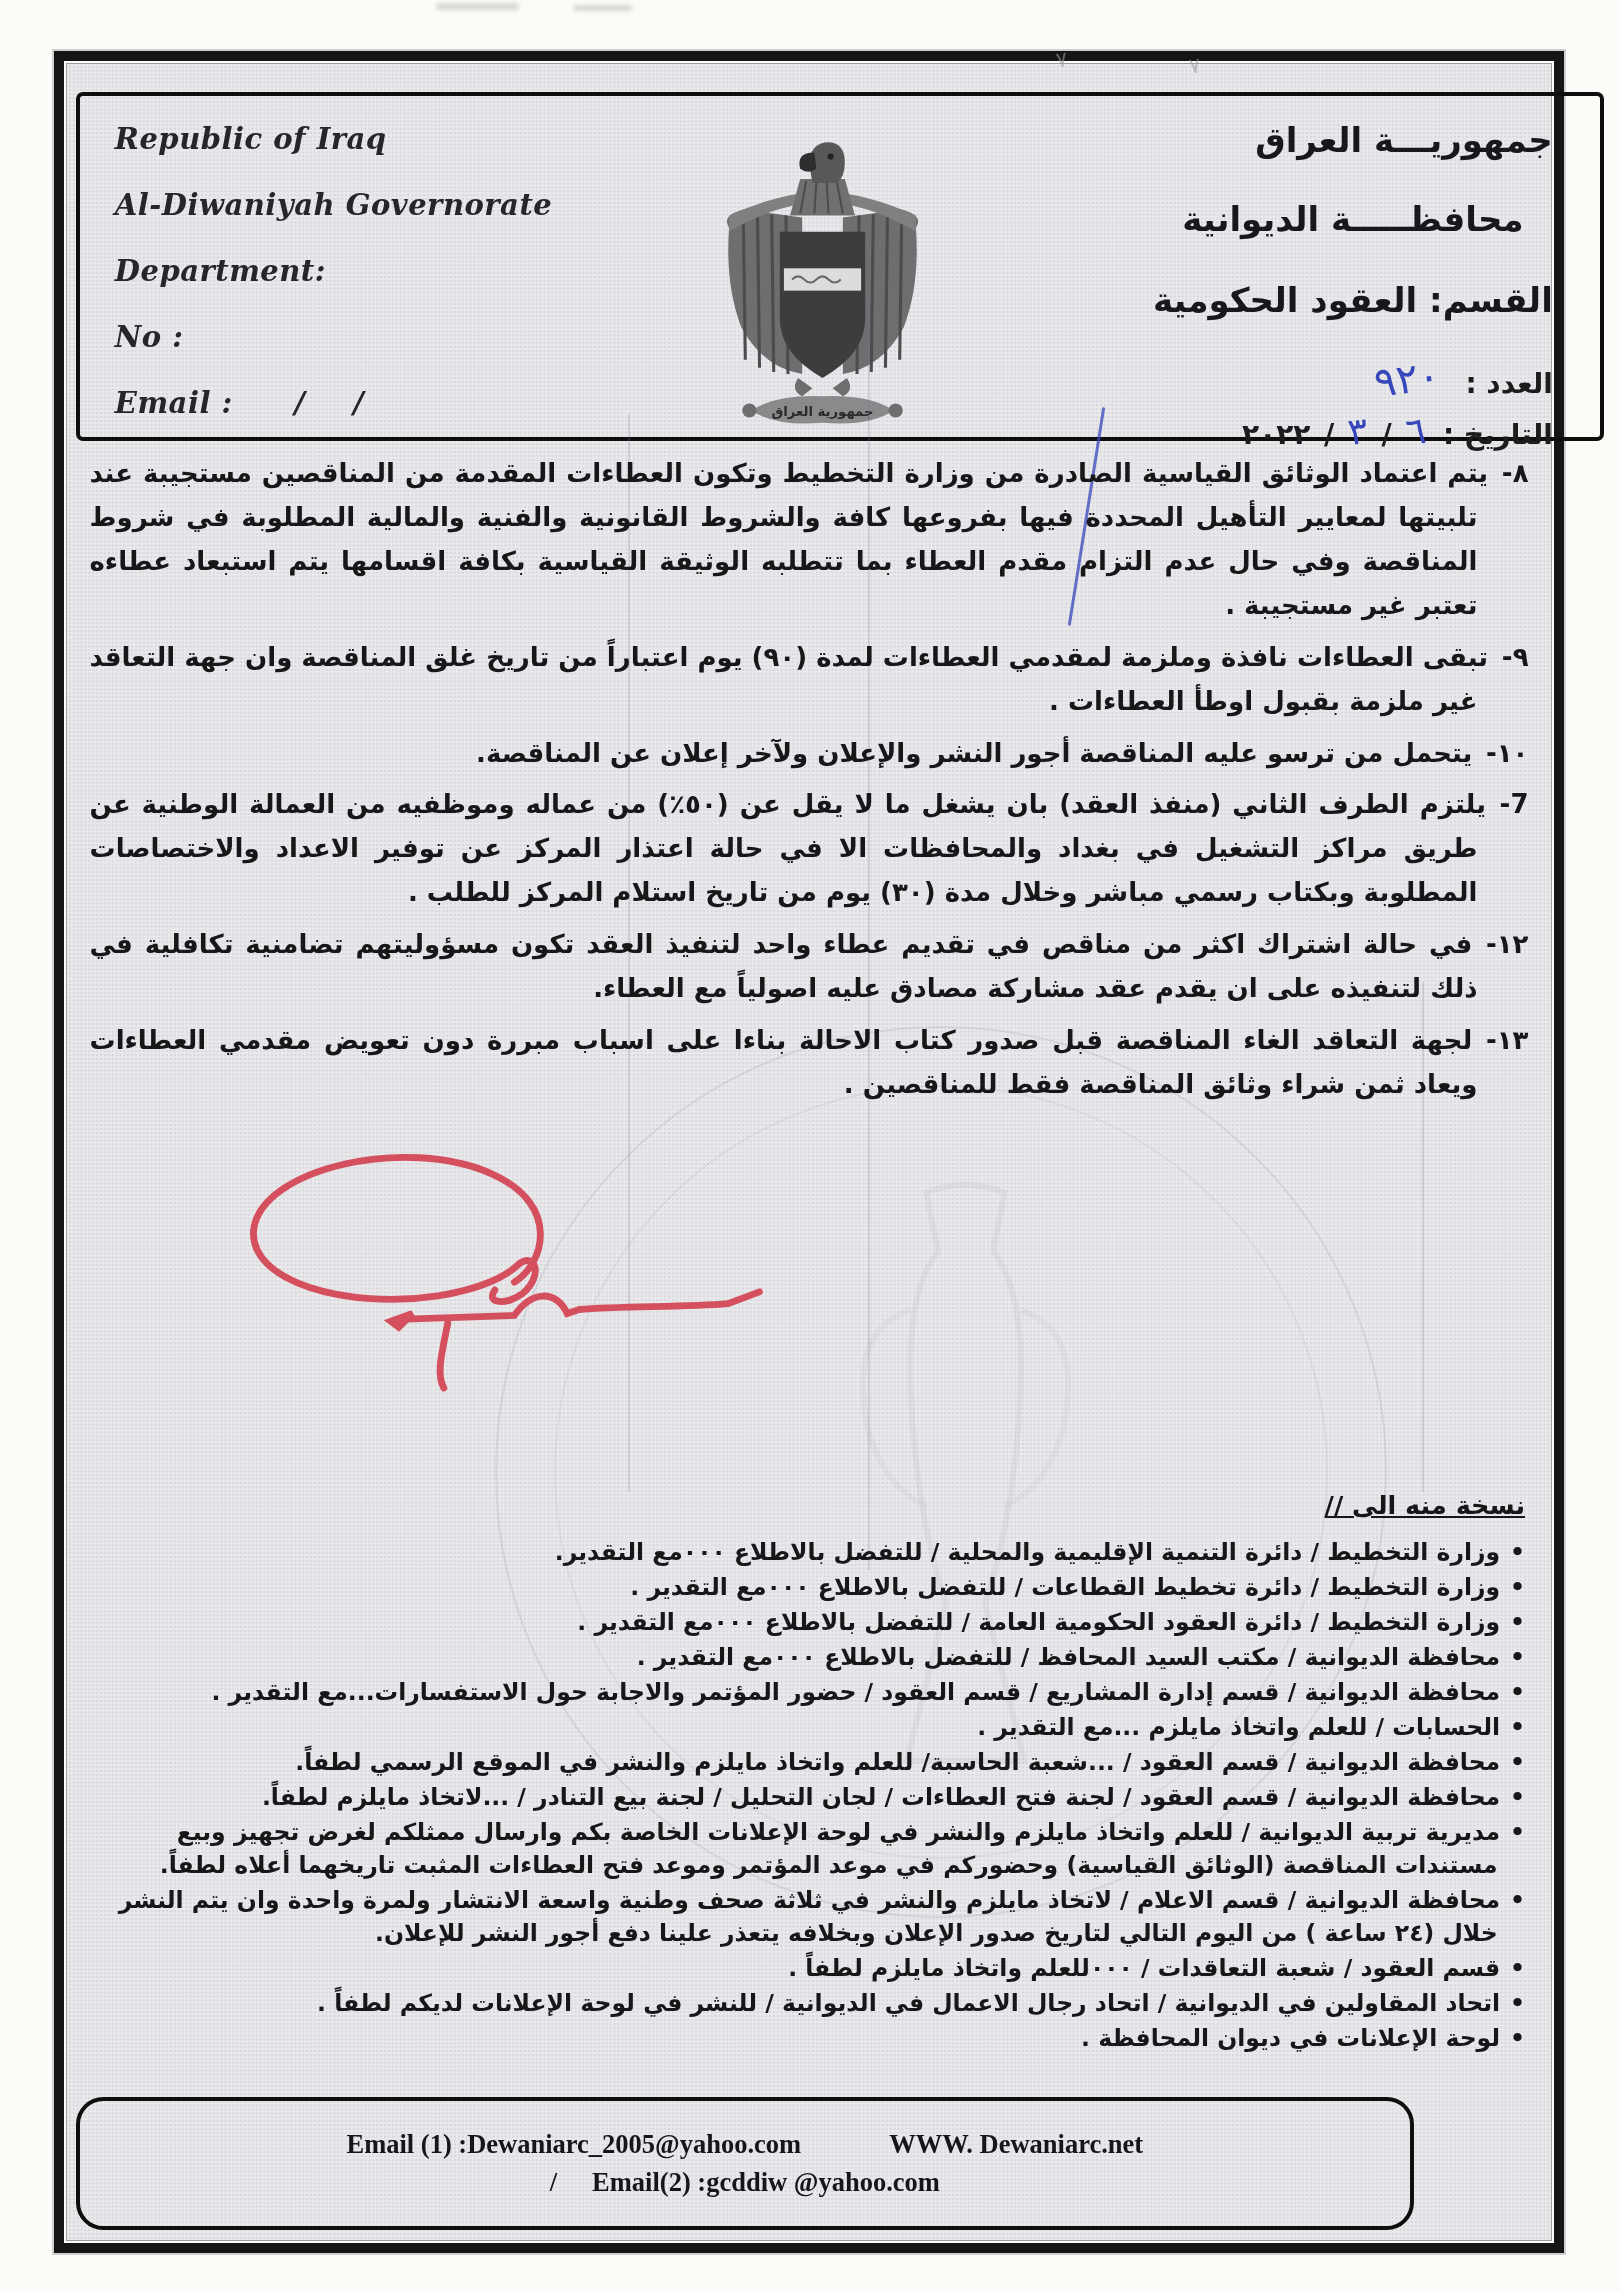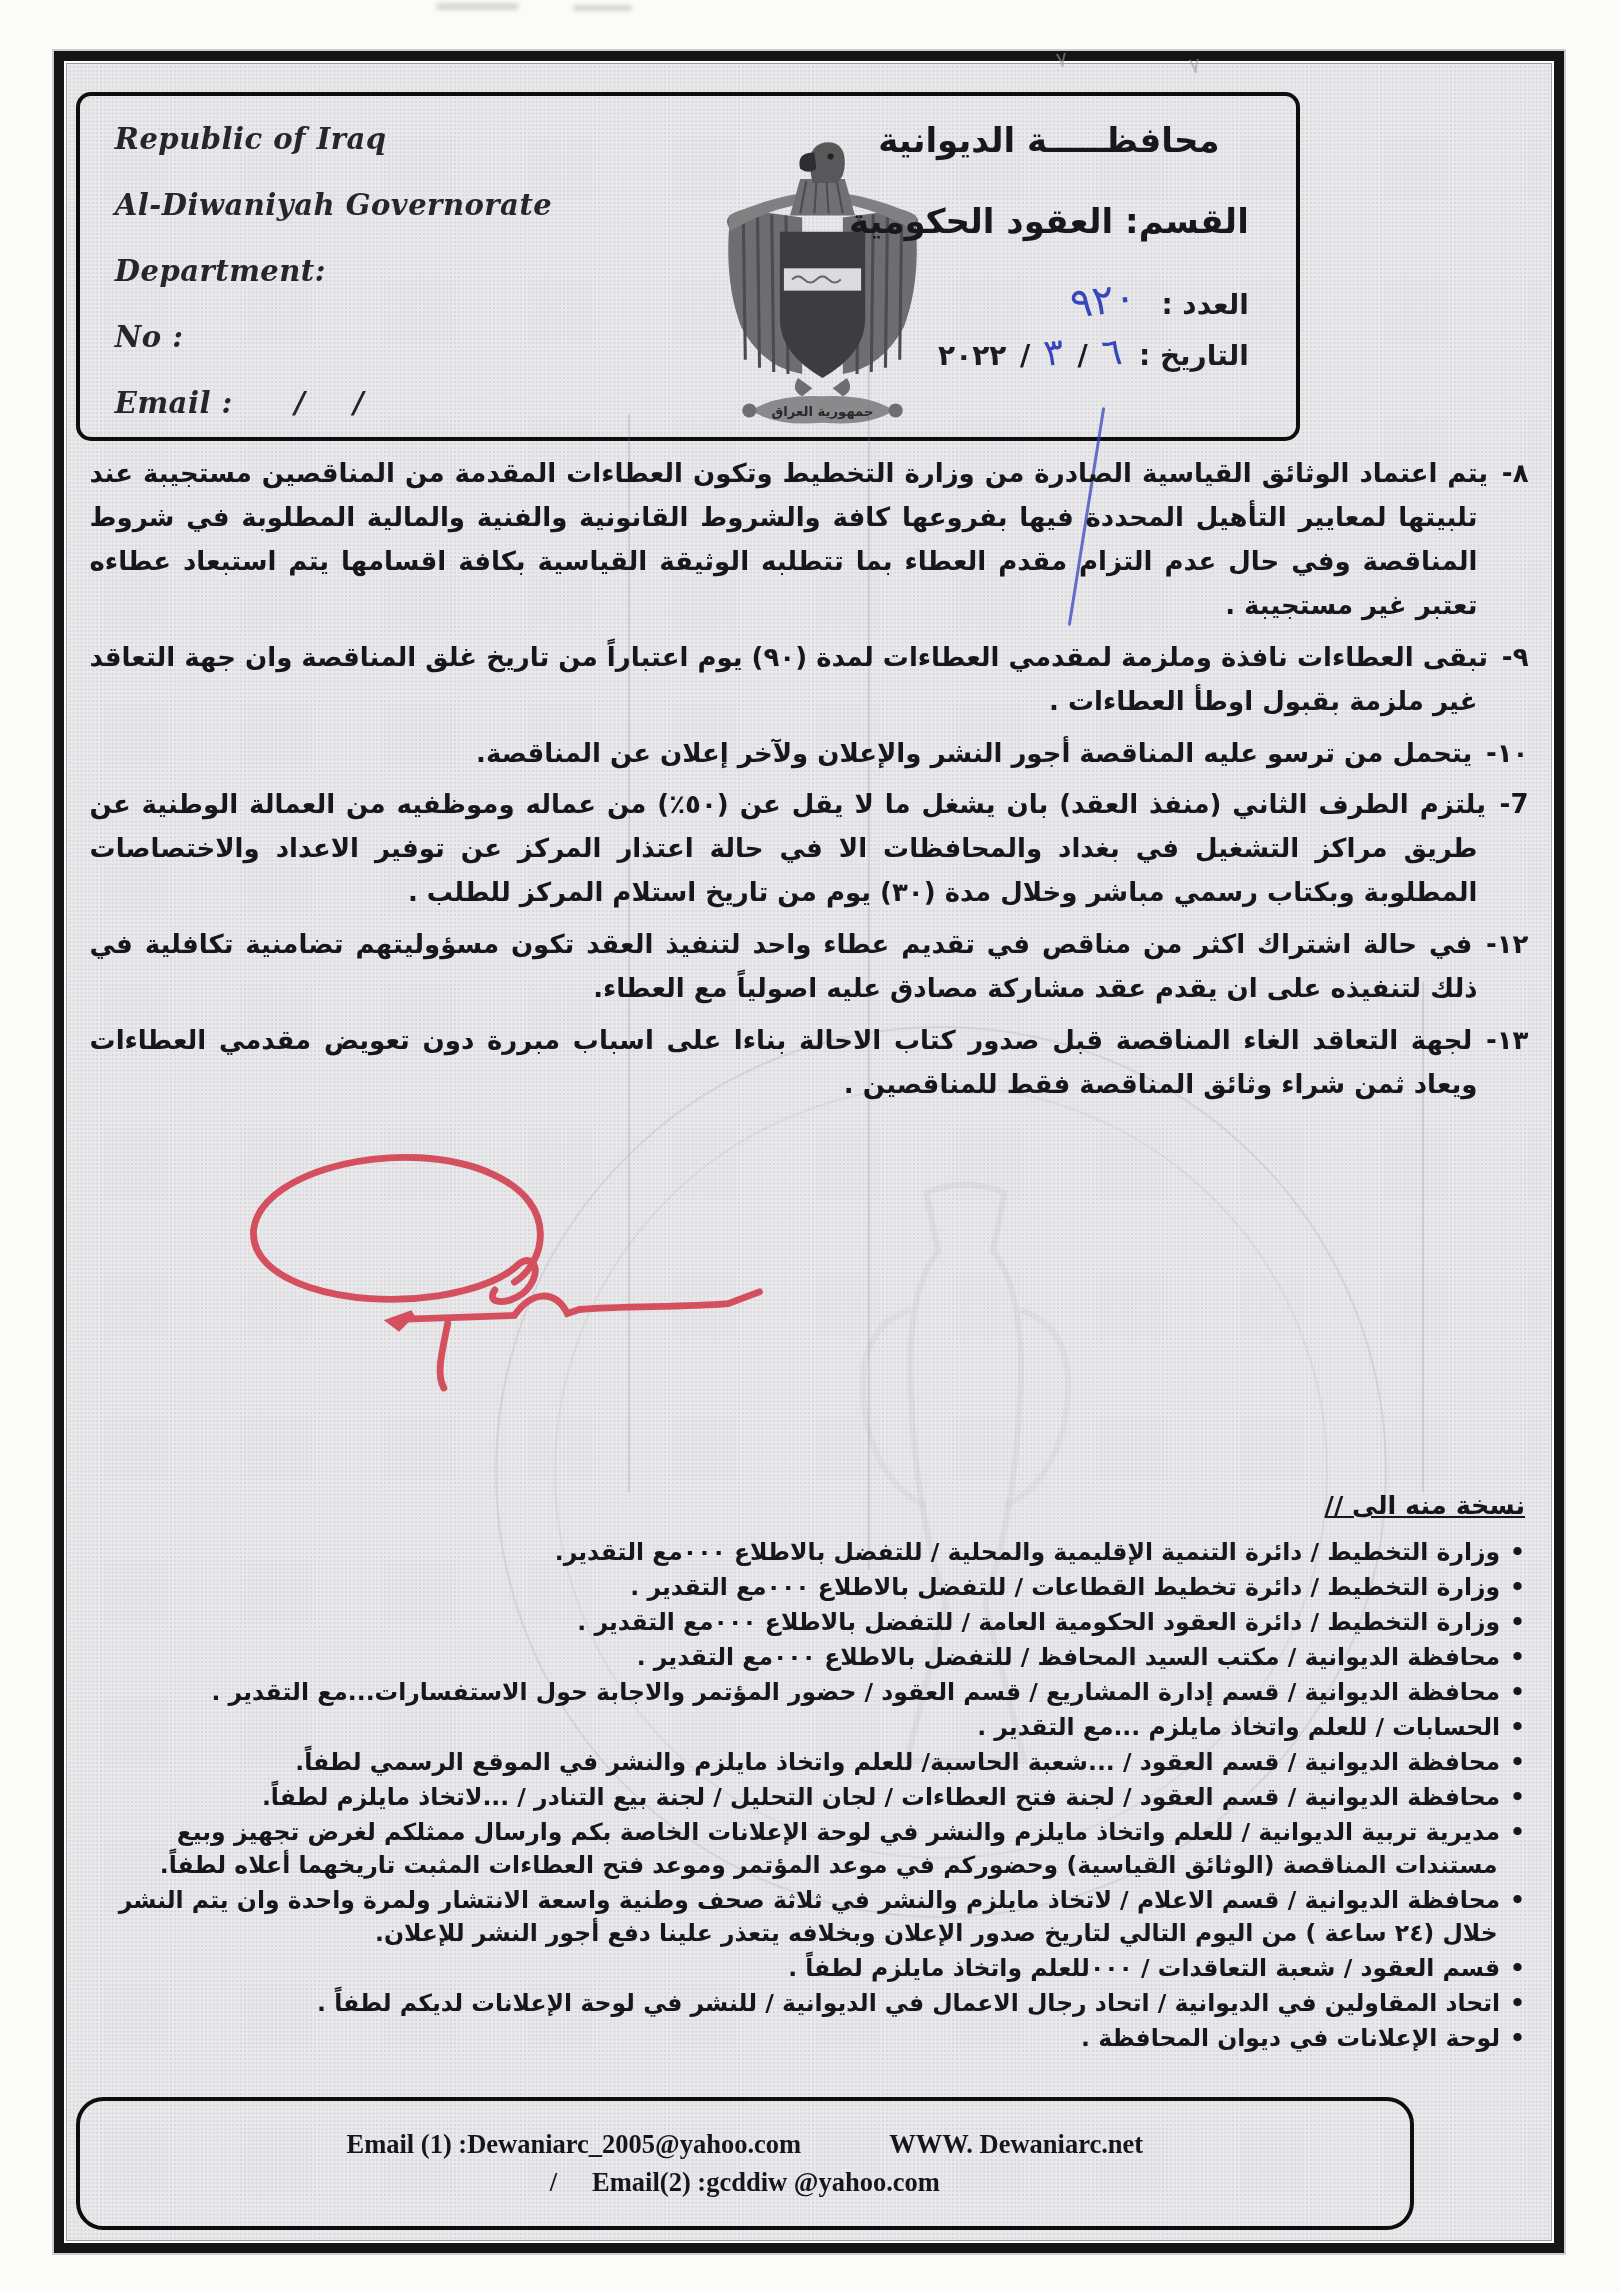--- a/index.html
+++ b/index.html
@@ -20,22 +20,22 @@
     border:10.8px solid #151515;
     background-color:#e9e9ec;
     background-image:radial-gradient(#d7d7db 0.7px, transparent 0.8px);
     background-size:3.9px 3.9px;
     box-shadow: inset 0 0 0 2px #fdfdfd, inset 0 0 0 2.9px #9a9a9a, 0 0 0 2px #cfcfcf;
   }
   .paper { position:absolute; inset:0; }
 
   
   .header-box {
-    position:absolute; left:11.8px; top:31px; width:1224px; height:349px;
-    border:4.9px solid #0e0e0e; border-radius:15px;padding-left:12px;
+    position:absolute; left:11.8px; top:31px; width:1528px; height:349px;
+    border:4.9px solid #0e0e0e; border-radius:7px;padding-left:12px;
   }
   .eng-block { position:absolute; left:35px; top:25.5px; font-family:"DejaVu Serif", serif; font-style:italic; font-weight:bold; font-size:29px; color:#26262a; }
   .eng-block .eline { margin-bottom:32px; letter-spacing:0.5px; }
   .eng-block .date-line span { display:inline-block; }
   .eng-slash { margin:0 37px 0 51px; }
   .eng-slash2 { margin:0 0 0 0; }
 
   .emblem { position:absolute; left:619px; top:21.6px; width:247px; height:325px; }
 
   .ar-block { position:absolute; right:47px; top:23.5px; text-align:right; direction:rtl; }
@@ -155,20 +155,21 @@
           <path d="M144,256 q8,12 -4,18 l-10,-8 Z" fill="#6e6e70"></path>
 
           <path d="M50,288 Q74,272 120,274 Q166,272 190,288 Q166,304 120,300 Q74,304 50,288 Z" fill="#8a8a8c"></path>
           <circle cx="48" cy="288" r="7" fill="#6e6e70"></circle>
           <circle cx="192" cy="288" r="7" fill="#6e6e70"></circle>
           <text x="120" y="293" font-size="13" font-weight="bold" fill="#2a2a2c" text-anchor="middle" font-family="DejaVu Sans, sans-serif">جمهورية العراق</text>
         </g>
       </svg>
 
       <div class="ar-block">
+        <div class="ar-cal">جمهوريـــة العراق</div>
         <div class="ar-cal l2">محافظـــــة الديوانية</div>
         <div class="ar-cal">القسم: العقود الحكومية</div>
         <div class="num-line">
           <span>العدد :</span>
           <span class="hand-blue">٩٢٠</span>
         </div>
         <div class="date-line-ar">
           <span>التاريخ :</span>
           <span class="hand-blue" style="margin-right:17.6px;">٦</span>
           <span class="sep">/</span>

